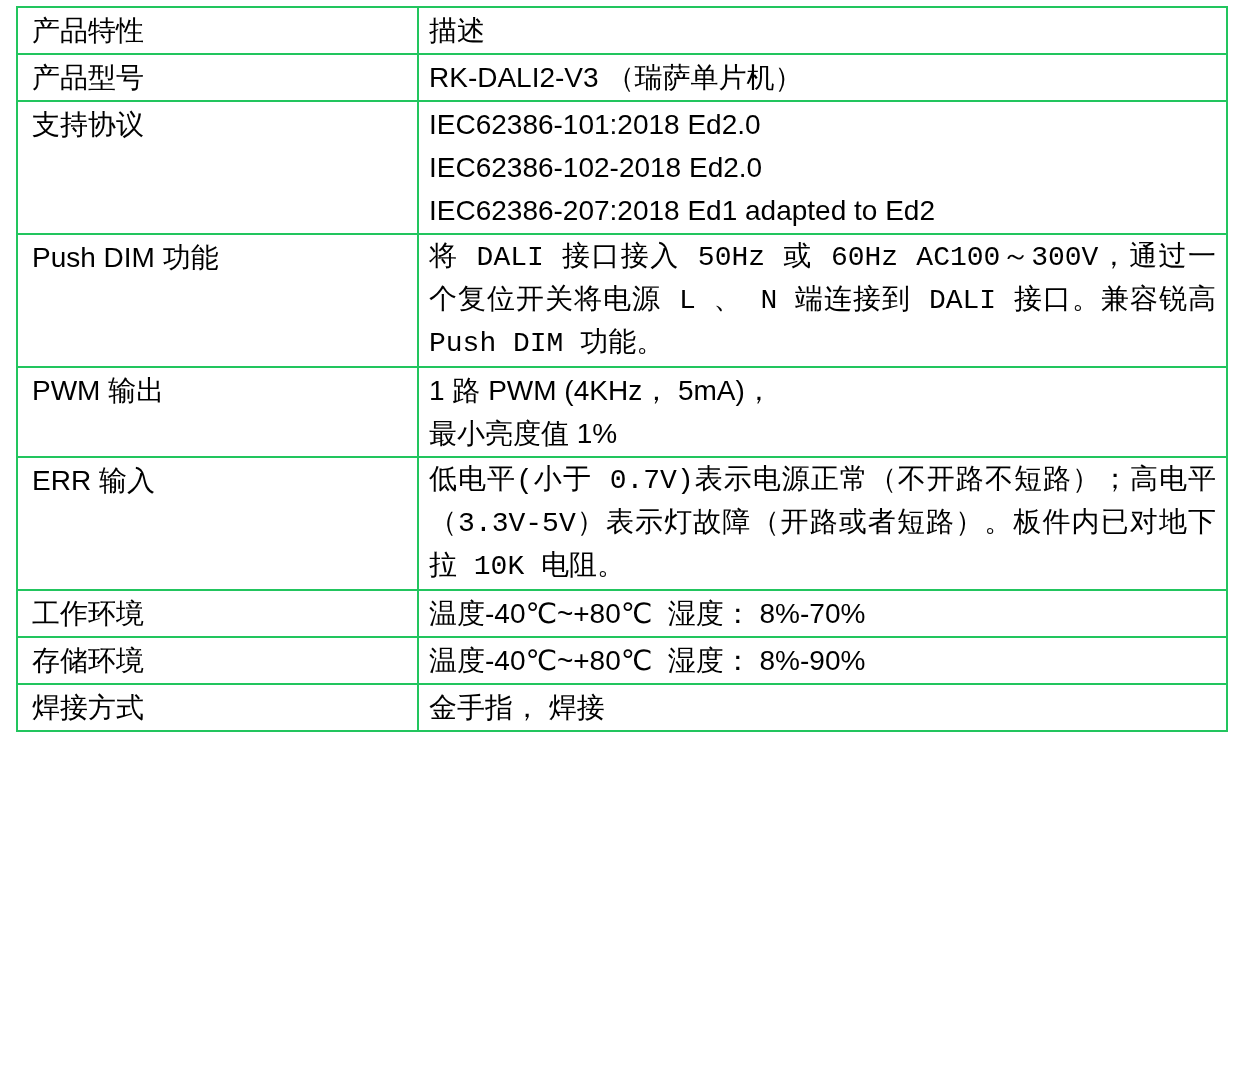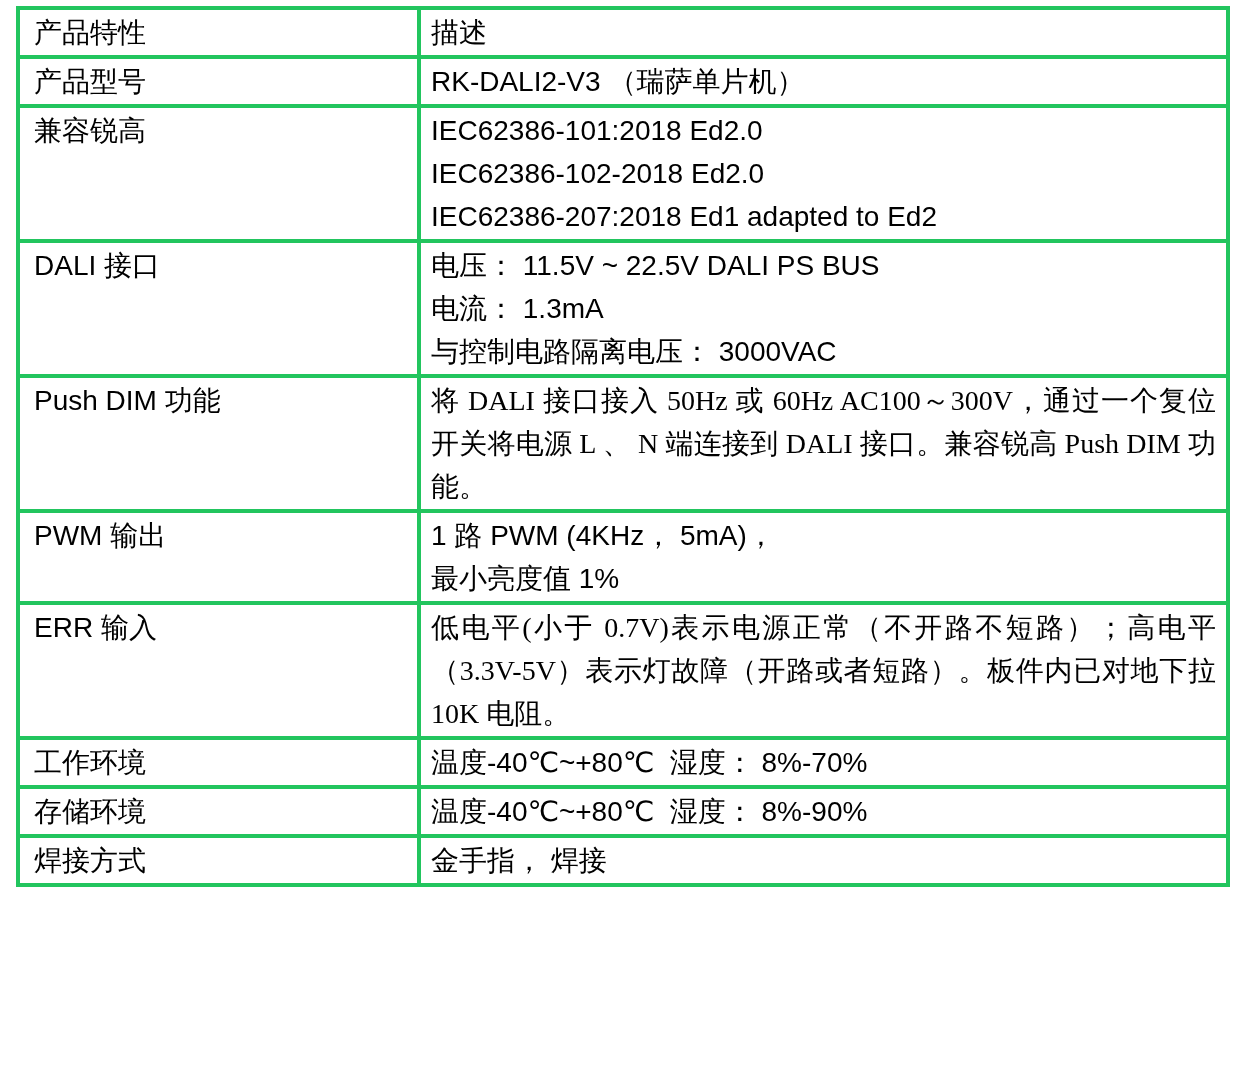--- a/index.html
+++ b/index.html
@@ -14,36 +14,36 @@
     position: absolute;
     left: 16px;
     top: 6px;
     width: 1210px;
     border-collapse: collapse;
     table-layout: fixed;
   }
   col.c1 { width: 401px; }
   col.c2 { width: 809px; }
   .spec-table td {
-    border: 4px solid #22c55e;
+    border: 2px solid #22c55e;
     vertical-align: top;
     color: #000000;
     font-size: 28px;
     line-height: 43px;
     padding: 1px 10px 1px 10px;
     font-family: "Liberation Sans", "DejaVu Sans", sans-serif;
     overflow: hidden;
     margin-top: 36px;
   }
   .spec-table td.label {
     padding-left: 14px;
   }
   .spec-table td.serif,
   .spec-table .para.serif {
-    font-family: Liberation Serif, serif;
+    font-family: Liberation Mono, monospace;
   }
   .line { white-space: pre-wrap; }
   .para {
     white-space: pre-wrap;
     text-align: justify;
   }
 </style>
 </head>
 <body>
 
@@ -59,37 +59,29 @@
     </tr>
 
     <tr>
       <td class="label">产品型号</td>
       <td class="value">
         <div class="line">RK-DALI2-V3 （瑞萨单片机）</div>
       </td>
     </tr>
 
     <tr>
-      <td class="label">兼容锐高</td>
+      <td class="label">支持协议</td>
       <td class="value">
         <div class="line">IEC62386-101:2018 Ed2.0</div>
         <div class="line">IEC62386-102-2018 Ed2.0</div>
         <div class="line">IEC62386-207:2018 Ed1 adapted to Ed2</div>
       </td>
     </tr>
 
 
-    <tr>
-      <td class="label">DALI 接口</td>
-      <td class="value">
-        <div class="line">电压： 11.5V ~ 22.5V DALI PS BUS</div>
-        <div class="line">电流： 1.3mA</div>
-        <div class="line">与控制电路隔离电压： 3000VAC</div>
-      </td>
-    </tr>
 
     <tr>
       <td class="label">Push DIM 功能</td>
       <td class="value">
         <div class="para serif">将 DALI 接口接入 50Hz 或 60Hz AC100～300V，通过一个复位开关将电源 L 、 N 端连接到 DALI 接口。兼容锐高 Push DIM 功能。</div>
       </td>
     </tr>
 
     <tr>
       <td class="label">PWM 输出</td>

